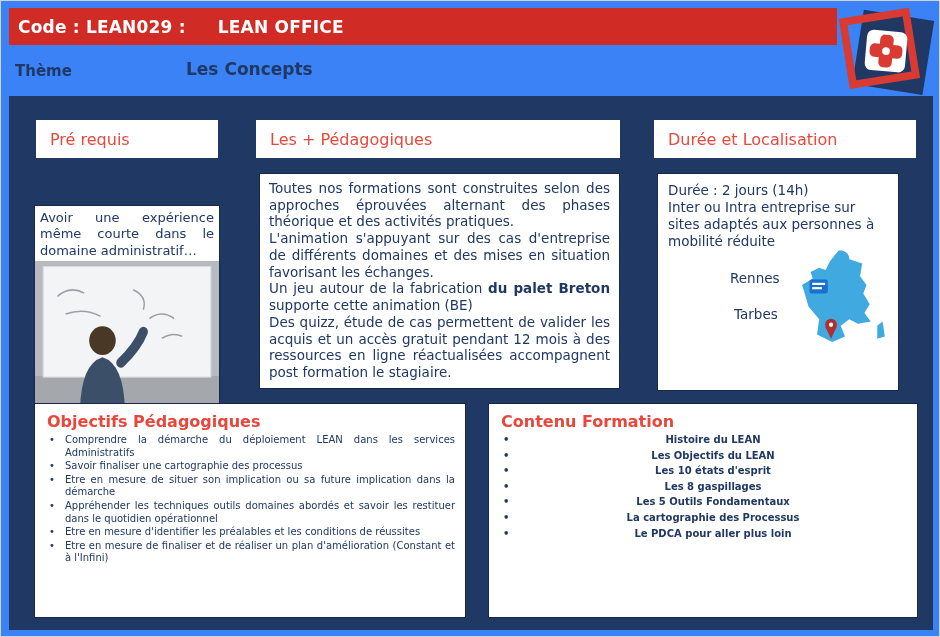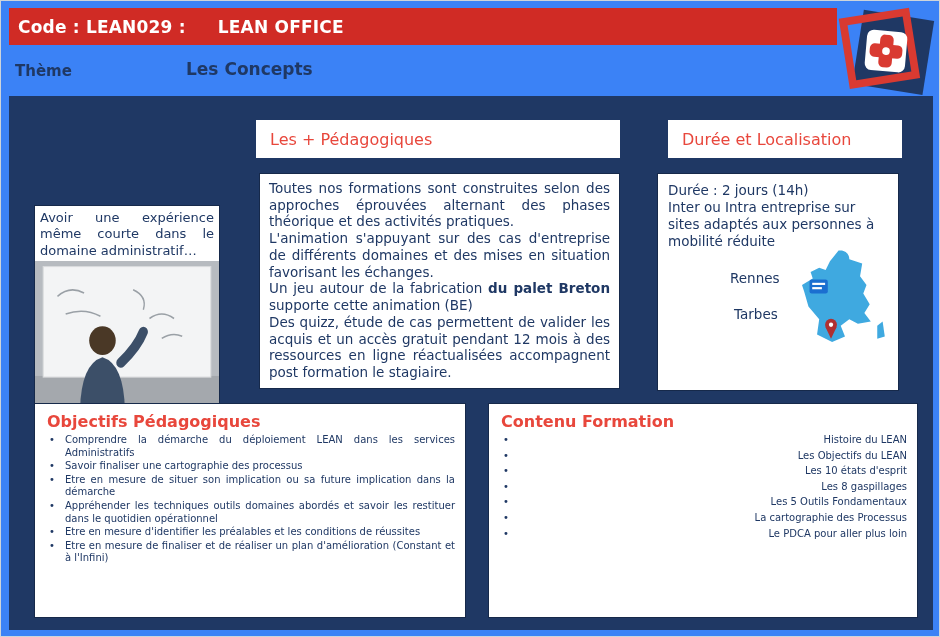--- a/index.html
+++ b/index.html
@@ -39,21 +39,21 @@
   }
 
   
   .hbox {
     position:absolute; height:38px; background:#ffffff;
     display:flex; align-items:center; padding-left:14px;
     color:#e8473c; font-size:16px;
   }
   .hbox.pre   { left:35px;  top:119px; width:182px; }
   .hbox.peda  { left:255px; top:119px; width:364px; }
-  .hbox.duree { left:667px; top:119px; width:234px; }
+  .hbox.duree { left:653px; top:119px; width:262px; }
 
   
   .cbox {
     position:absolute; background:#ffffff; color:#1f3864;
     border:1px solid #16294a;
   }
 
   .prereq-box {
     left:33px; top:172px; width:186px; height:206px;
     display:flex; flex-direction:column;margin-top:32px;
@@ -92,21 +92,21 @@
   .cont-box { left:487px; top:402px; width:430px; height:215px; }
   .list-title { color:#e8473c; font-weight:bold; font-size:16px; margin:2px 0 3px 4px; }
   .list-box ul { list-style:none; }
   .list-box li {
     position:relative; padding-left:22px; font-size:10px;
     line-height:1.26; text-align:justify; margin-bottom:1px;
   }
   .list-box li::before {
     content:"\2022"; position:absolute; left:6px; top:0; color:#1f3864;
   }
-  .cont-box li { margin-bottom:3px; text-align:right; }
+  .cont-box li { margin-bottom:3px; text-align:center;font-weight:bold; }
 </style>
 </head>
 <body>
 
 <div class="page">
 
   <div class="banner">
     <span class="code">Code : LEAN029 :</span>
     <span class="title">LEAN OFFICE</span>
   </div>
@@ -126,20 +126,23 @@
         <circle cx="50" cy="50" r="4" fill="#ffffff"></circle>
       </g>
     </svg>
   </div>
 
   <div class="theme-label">Thème</div>
   <div class="theme-value">Les Concepts</div>
 
   <div class="panel"></div>
 
+  <div class="hbox pre">
+    <span>Pré requis</span>
+  </div>
   <div class="hbox peda">
     <span>Les + Pédagogiques</span>
   </div>
   <div class="hbox duree">
     <span>Durée et Localisation</span>
   </div>
 
   <div class="cbox prereq-box">
     <div class="prereq-text">Avoir une expérience même courte dans le domaine administratif…</div>
     <div class="prereq-photo">

